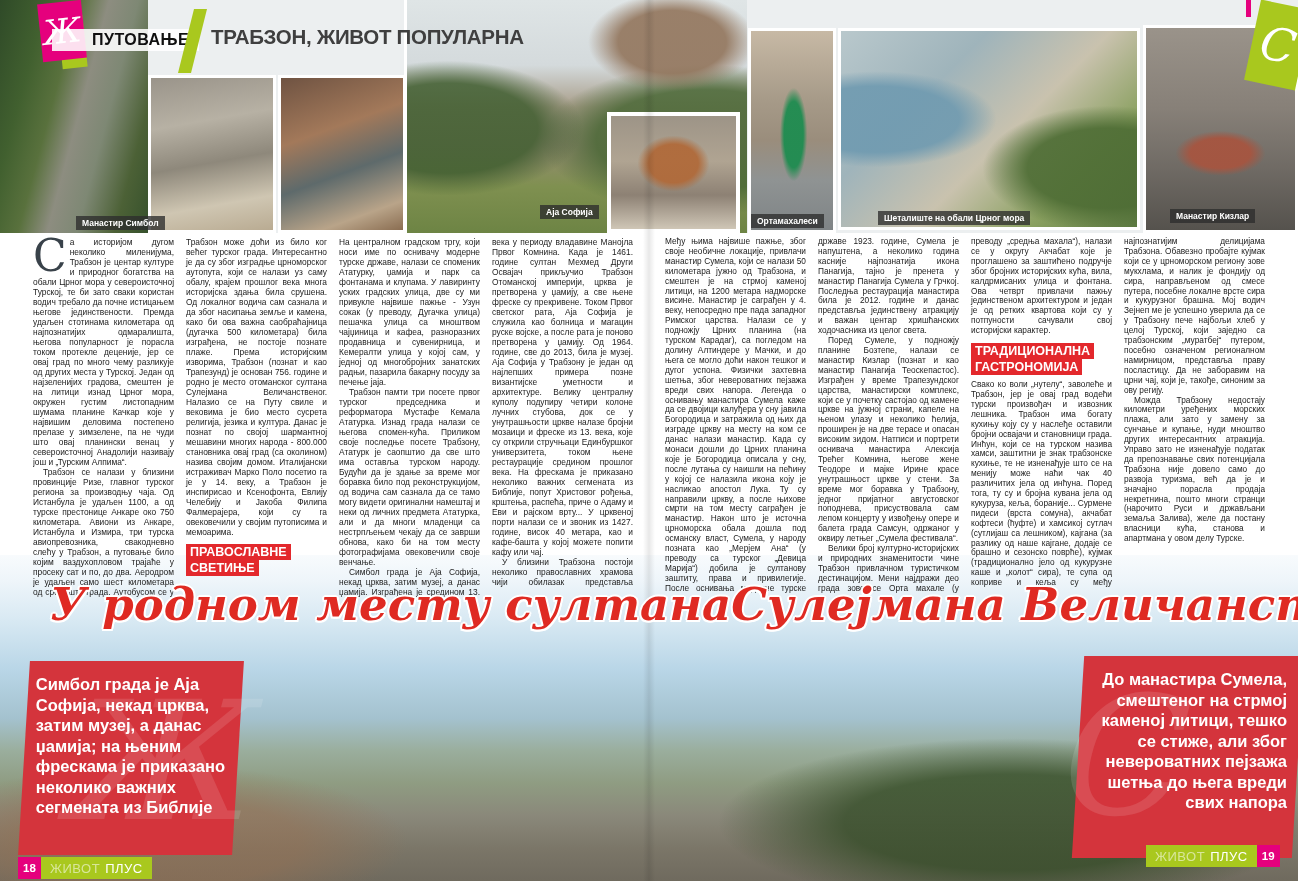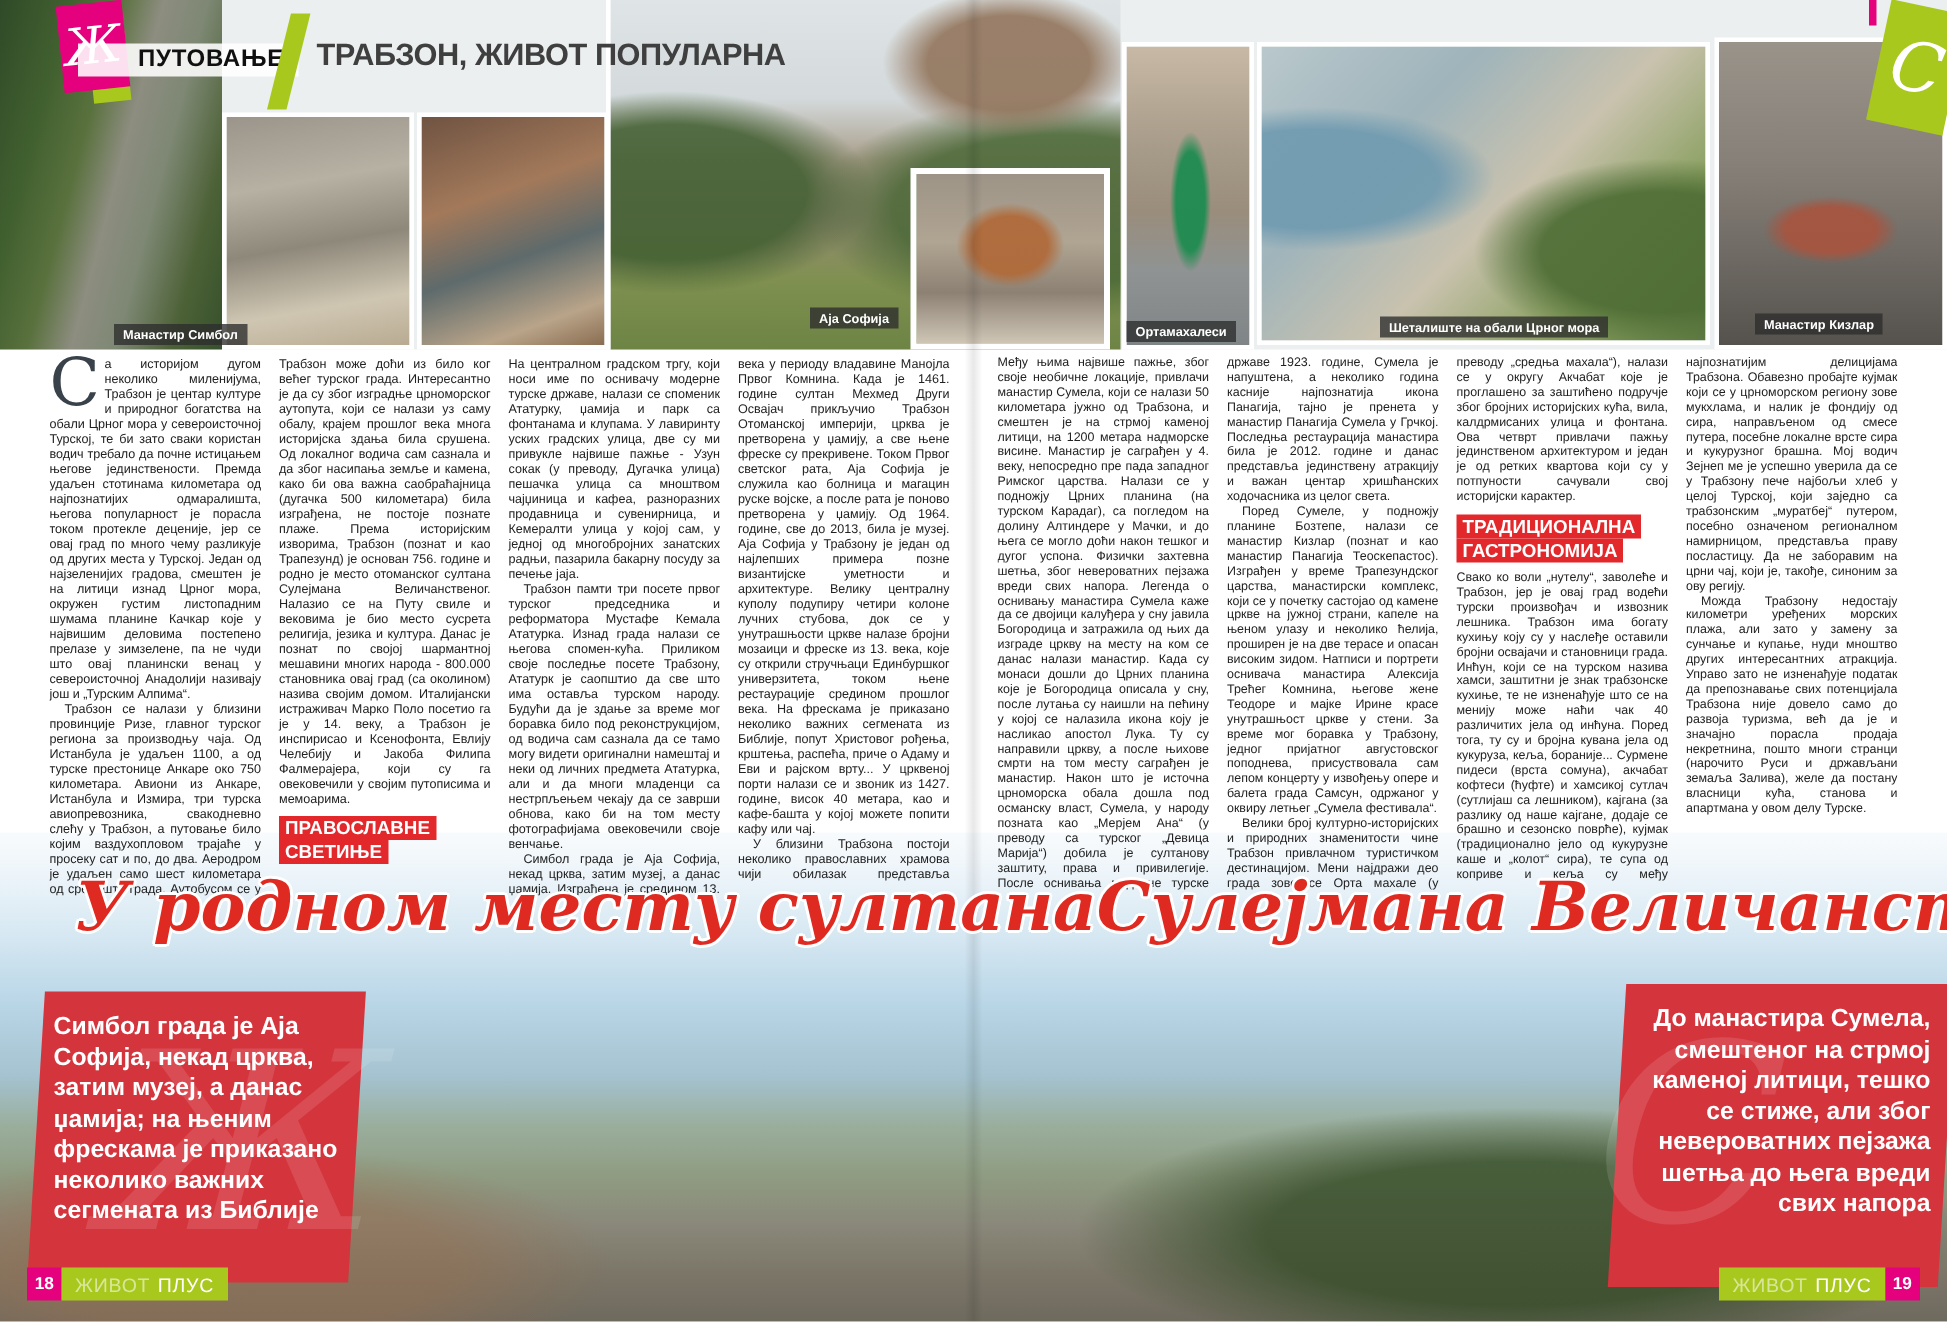--- a/index.html
+++ b/index.html
@@ -82,21 +82,21 @@
   
   .pq{position:absolute;background:#d4343c;color:#fff;z-index:5;transform:skewX(-3.5deg);}
   .pq-in{transform:skewX(3.5deg);font-size:16.5px;line-height:20.5px;font-weight:bold;position:relative;z-index:2;}
   .pq-left{left:24px;top:661px;width:192px;height:168px;padding:13px 11px;}
   .pq-right{left:1078px;top:656px;width:196px;height:176px;padding:13px 12px;text-align:right;}
   .wm{position:absolute;font-family:"DejaVu Serif",serif;font-style:italic;font-size:165px;
       color:rgba(255,255,255,.12);top:5px;z-index:1;pointer-events:none;}
   .wm-r{right:-18px;} .wm-l{left:-14px;}
   
   .foot{position:absolute;top:845px;height:22px;display:flex;z-index:6;}
-  .foot-left{left:18px;} .foot-right{left:1146px;}
+  .foot-left{left:18px;margin-top:12px;} .foot-right{left:1146px;}
   .pgnum{width:23px;background:#e5007d;color:#fff;font-weight:bold;font-size:11.5px;
          display:flex;align-items:center;justify-content:center;}
   .brand{background:#a9c81e;display:flex;align-items:center;padding:0 9px;font-size:13px;
          font-weight:normal;letter-spacing:.5px;}
   .brand .zh-t{color:rgba(255,255,255,.55);}
   .brand .pl-t{color:#fff;margin-left:5px;}
   .gutter{position:absolute;left:643px;top:0;width:12px;height:881px;z-index:2;
           background:linear-gradient(90deg,rgba(0,0,0,0) 0%,rgba(0,0,0,.09) 50%,rgba(0,0,0,0) 100%);}
 </style>
 </head>
@@ -109,21 +109,21 @@
     <div class="ph ph-crowd ph-border"></div>
     <div class="ph ph-fresco ph-border"></div>
     <div class="ph ph-aja"></div>
     <div class="ph ph-aja-inset"></div>
     <div class="ph ph-orta"></div>
     <div class="ph ph-prom"></div>
     <div class="ph ph-kizlar"></div>
     <div class="caption" style="left:76px;top:216px;">Манастир Симбол</div>
     <div class="caption" style="left:540px;top:205px;">Аја Софија</div>
     <div class="caption" style="left:751px;top:214px;">Ортамахалеси</div>
-    <div class="caption" style="left:878px;top:211px;margin-left:42px;">Шеталиште на обали Црног мора</div>
+    <div class="caption" style="left:878px;top:211px;">Шеталиште на обали Црног мора</div>
     <div class="caption" style="left:1170px;top:209px;">Манастир Кизлар</div>
   </div>
 
   <div class="logo-green-back"></div>
   <div class="logo-zh">
     <span>Ж</span>
   </div>
   <div class="section-label">ПУТОВАЊЕ</div>
   <div class="slash"></div>
   <div class="main-title">

